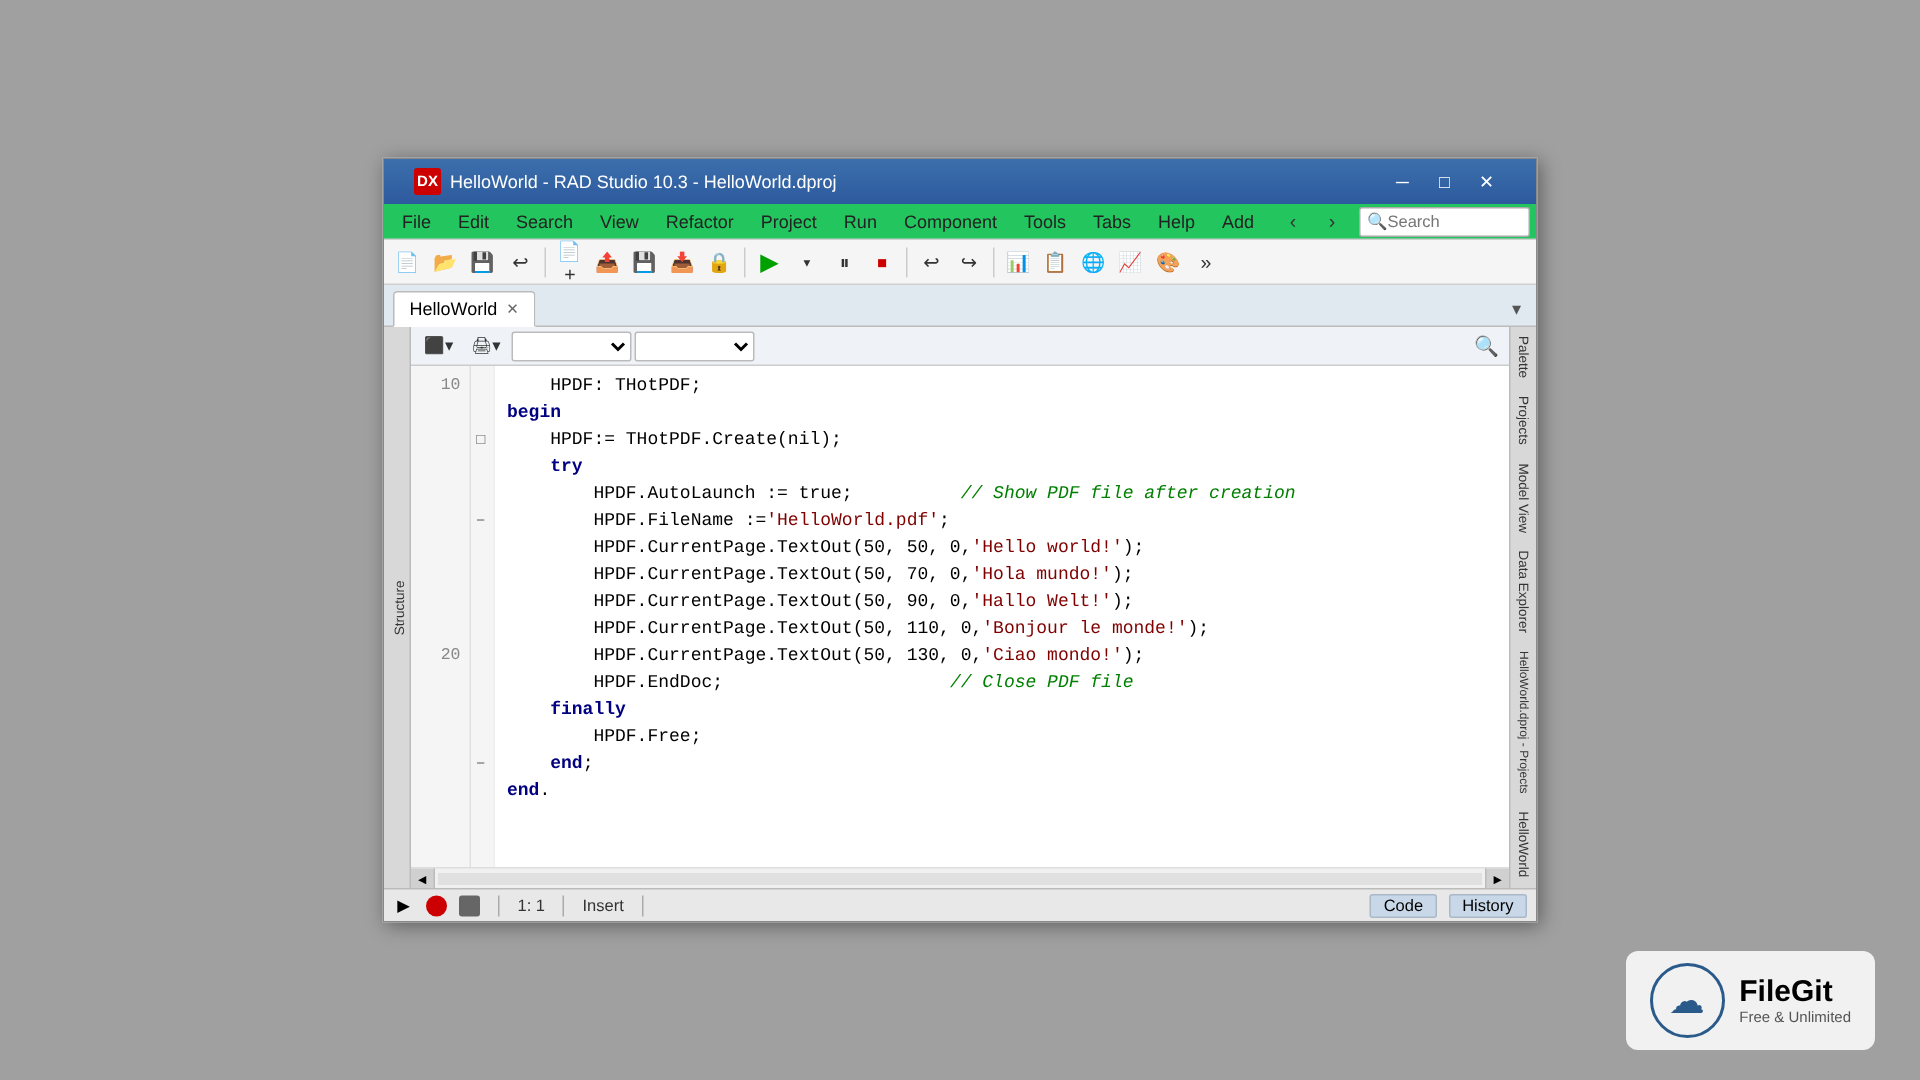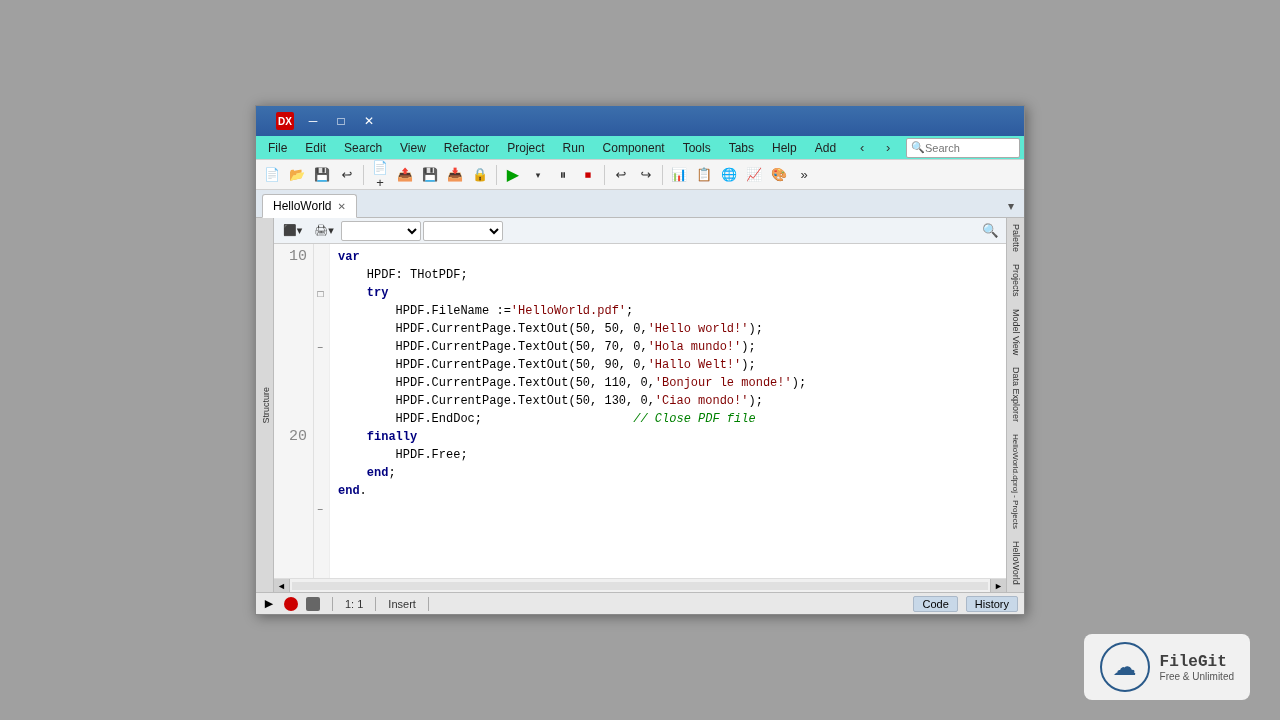--- a/index.html
+++ b/index.html
@@ -65,21 +65,21 @@
       color: white;
       cursor: pointer;
       display: flex;
       align-items: center;
       justify-content: center;
       font-size: 12px;
       border-radius: 2px;
     }
     
     .menu-bar {
-      background: #5eead4;
+      background: #22c55e;
       height: 24px;
       display: flex;
       align-items: center;
       padding: 0 4px;
       border-bottom: 1px solid #d0d0d0;
       flex-shrink: 0;
       gap: 2px;
     }
     .menu-item {
       padding: 2px 8px;
@@ -275,21 +275,21 @@
       font-family: 'Courier New', monospace;
       font-size: 12px;
       color: #888;
       flex-shrink: 0;
       overflow: hidden;
     }
     .line-num {
       height: 18px;
       padding-right: 6px;
       line-height: 18px;
-      font-size: 15px;
+      font-size: 11px;
     }
     .gutter {
       width: 16px;
       background: #f5f5f5;
       border-right: 1px solid #eee;
       flex-shrink: 0;
       display: flex;
       flex-direction: column;
       padding: 4px 0;
     }
@@ -396,39 +396,39 @@
       padding: 8px 16px;
     }
     .filegit-logo {
       width: 50px; height: 50px;
       border: 2px solid #2a5a8a;
       border-radius: 50%;
       display: flex; align-items: center; justify-content: center;
       font-size: 24px; color: #2a5a8a;
     }
     .filegit-text {
-      font-size: 16px;
+      font-size: 20px;
       font-weight: bold;
-      color: #404040;
-      font-family: Liberation Mono, monospace;
+      color: #000000;
     }
     .filegit-sub {
       font-size: 10px;
       color: #555;
     }
   </style>
 </head>
 <body>
 
 <div class="window">
 
   <div class="title-bar">
     <div class="title-bar-icon">
       <span>DX</span>
     </div>
+    <span class="title-bar-text">HelloWorld - RAD Studio 10.3 - HelloWorld.dproj</span>
     <div class="title-bar-buttons">
       <button class="title-btn">─</button>
       <button class="title-btn">□</button>
       <button class="title-btn close">✕</button>
     </div>
   </div>
 
   <div class="menu-bar">
     <span class="menu-item">File</span>
     <span class="menu-item">Edit</span>
@@ -552,25 +552,27 @@
           <div class="gutter-item">&nbsp;</div>
           <div class="gutter-item">&nbsp;</div>
           <div class="gutter-item">&nbsp;</div>
           <div class="gutter-item">&nbsp;</div>
           <div class="gutter-item collapse">−</div>
           <div class="gutter-item">&nbsp;</div>
           <div class="gutter-item">&nbsp;</div>
           <div class="gutter-item">&nbsp;</div>
         </div>
         <div class="code-content">
+          <div class="code-line">&nbsp;&nbsp;&nbsp;&nbsp;HPDF: THotPDF;</div>
           <div class="code-line">
-              <span class="kw">var</span>
+              <span class="kw">begin</span>
             </div>
-          <div class="code-line">&nbsp;&nbsp;&nbsp;&nbsp;HPDF: THotPDF;</div>
+          <div class="code-line">&nbsp;&nbsp;&nbsp;&nbsp;HPDF:= THotPDF.Create(nil);</div>
           <div class="code-line">&nbsp;&nbsp;&nbsp;&nbsp;<span class="kw">try</span></div>
+          <div class="code-line">&nbsp;&nbsp;&nbsp;&nbsp;&nbsp;&nbsp;&nbsp;&nbsp;HPDF.AutoLaunch := true;&nbsp;&nbsp;&nbsp;&nbsp;&nbsp;&nbsp;&nbsp;&nbsp;&nbsp;&nbsp;<span class="cm">// Show PDF file after creation</span></div>
           <div class="code-line">&nbsp;&nbsp;&nbsp;&nbsp;&nbsp;&nbsp;&nbsp;&nbsp;HPDF.FileName := <span class="str">'HelloWorld.pdf'</span>;</div>
           <div class="code-line">&nbsp;&nbsp;&nbsp;&nbsp;&nbsp;&nbsp;&nbsp;&nbsp;HPDF.CurrentPage.TextOut(50, 50, 0, <span class="str">'Hello world!'</span>);</div>
           <div class="code-line">&nbsp;&nbsp;&nbsp;&nbsp;&nbsp;&nbsp;&nbsp;&nbsp;HPDF.CurrentPage.TextOut(50, 70, 0, <span class="str">'Hola mundo!'</span>);</div>
           <div class="code-line">&nbsp;&nbsp;&nbsp;&nbsp;&nbsp;&nbsp;&nbsp;&nbsp;HPDF.CurrentPage.TextOut(50, 90, 0, <span class="str">'Hallo Welt!'</span>);</div>
           <div class="code-line">&nbsp;&nbsp;&nbsp;&nbsp;&nbsp;&nbsp;&nbsp;&nbsp;HPDF.CurrentPage.TextOut(50, 110, 0, <span class="str">'Bonjour le monde!'</span>);</div>
           <div class="code-line">&nbsp;&nbsp;&nbsp;&nbsp;&nbsp;&nbsp;&nbsp;&nbsp;HPDF.CurrentPage.TextOut(50, 130, 0, <span class="str">'Ciao mondo!'</span>);</div>
           <div class="code-line">&nbsp;&nbsp;&nbsp;&nbsp;&nbsp;&nbsp;&nbsp;&nbsp;HPDF.EndDoc;&nbsp;&nbsp;&nbsp;&nbsp;&nbsp;&nbsp;&nbsp;&nbsp;&nbsp;&nbsp;&nbsp;&nbsp;&nbsp;&nbsp;&nbsp;&nbsp;&nbsp;&nbsp;&nbsp;&nbsp;&nbsp;<span class="cm">// Close PDF file</span></div>
           <div class="code-line">&nbsp;&nbsp;&nbsp;&nbsp;<span class="kw">finally</span></div>
           <div class="code-line">&nbsp;&nbsp;&nbsp;&nbsp;&nbsp;&nbsp;&nbsp;&nbsp;HPDF.Free;</div>
           <div class="code-line">&nbsp;&nbsp;&nbsp;&nbsp;<span class="kw">end</span>;</div>

